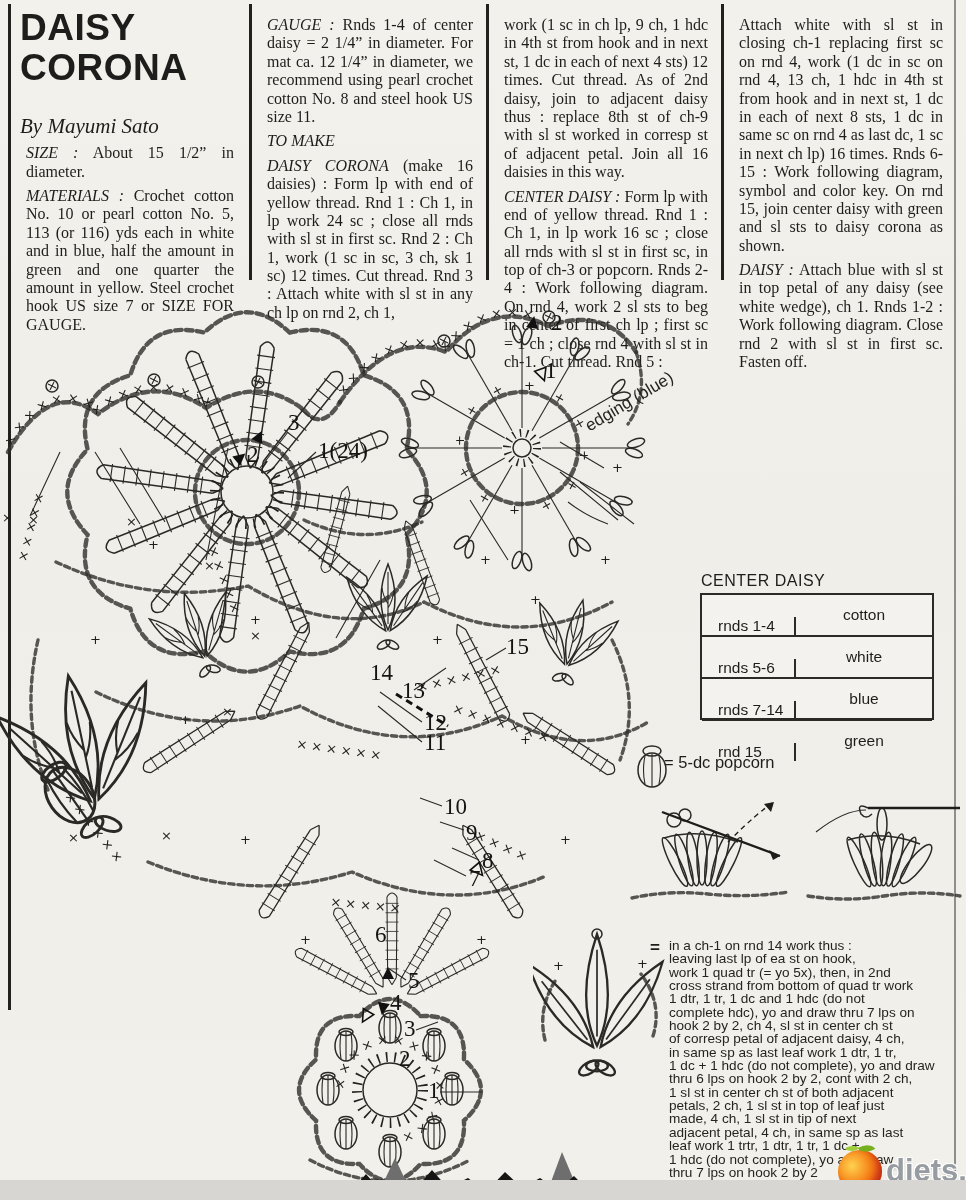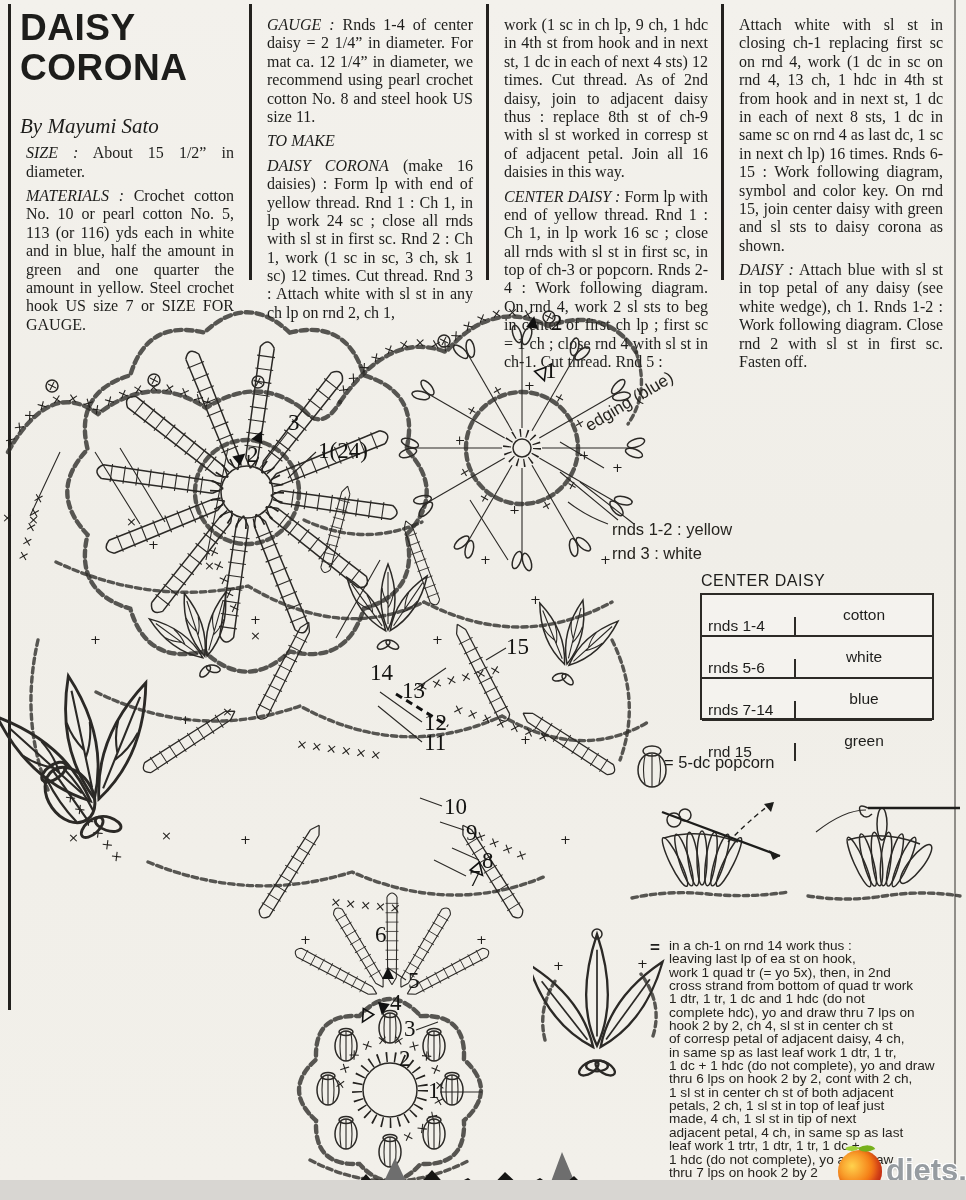--- a/index.html
+++ b/index.html
@@ -16,21 +16,21 @@
   .mt24{margin-top:24px;} .mt18{margin-top:18px;} .mt6{margin-top:6px;}
   .tomake{font-style:italic;}
   .edging-note{position:absolute;left:592px;top:416px;width:140px;font-family:"Liberation Sans",sans-serif;
                font-size:17px;transform:rotate(-31deg);transform-origin:left bottom;color:#26241f;}
   .color-note{position:absolute;left:612px;top:518px;font-family:"Liberation Sans",sans-serif;font-size:16.5px;line-height:1.45;color:#26241f;}
   .ct-title{position:absolute;left:701px;top:572px;font-family:"Liberation Sans",sans-serif;font-size:16px;letter-spacing:.5px;}
   .color-table{position:absolute;left:700px;top:593px;width:230px;height:123px;border:2px solid #2c2a26;
                display:grid;grid-template-rows:repeat(4,1fr);font-family:"Liberation Sans",sans-serif;font-size:15.5px;background:rgba(255,255,255,.25);}
   .ct-row{display:grid;grid-template-columns:94px 1fr;border-top:2px solid #2c2a26;}
   .ct-row:first-child{border-top:none;}
-  .ct-c1{display:flex;align-items:center;padding-left:6px;border-right:2px solid #2c2a26;margin-top:22px;}
+  .ct-c1{display:flex;align-items:center;padding-left:16px;border-right:2px solid #2c2a26;margin-top:22px;}
   .ct-c2{display:flex;align-items:center;justify-content:center;}
   .pc-key{position:absolute;left:664px;top:753px;font-family:"Liberation Sans",sans-serif;font-size:16.5px;}
   .lk-eq{position:absolute;left:650px;top:938px;font-family:"Liberation Sans",sans-serif;font-size:17px;font-weight:bold;}
   .leaf-key{position:absolute;left:669px;top:939px;width:296px;font-family:"Liberation Sans",sans-serif;
             font-size:13.6px;line-height:13.35px;color:#26241f;}
   .wm{position:absolute;left:838px;top:1150px;display:flex;align-items:center;}
   .wm-apple{position:relative;width:44px;height:42px;border-radius:50% 50% 48% 48%;
             background:radial-gradient(circle at 32% 38%,#ffd24d 0%,#f57f17 48%,#e23222 85%);
             box-shadow:inset -4px -3px 6px rgba(160,30,10,.5);}
   .wm-leaf{position:absolute;width:15px;height:9px;background:#76b01c;border-radius:0 100% 0 100%;
@@ -317,24 +317,20 @@
     </g>
 
     <g>
       <path d="M380,1190 L395,1158 L410,1190 Z M548,1190 L562,1152 L578,1190 Z" fill="#6e6e6e"></path>
       <path d="M332,1200 L338,1182 L352,1190 L366,1174 L378,1188 L396,1180 L414,1190 L432,1170 L448,1188 L468,1178 L486,1192 L505,1172 L522,1188 L540,1178 L558,1190 L574,1176 L590,1192 L596,1200 Z" fill="#161614"></path>
     </g>
   </svg>
 
   <div class="edging-note">edging (blue)</div>
 
-  <div class="color-note">
-    <div>rnds 1-2 : yellow</div>
-    <div>rnd 3 : white</div>
-  </div>
 
   <div class="ct-title">CENTER DAISY</div>
   <div class="color-table">
     <div class="ct-row">
       <div class="ct-c1">rnds 1-4</div>
       <div class="ct-c2">cotton</div>
     </div>
     <div class="ct-row">
       <div class="ct-c1">rnds 5-6</div>
       <div class="ct-c2">white</div>

